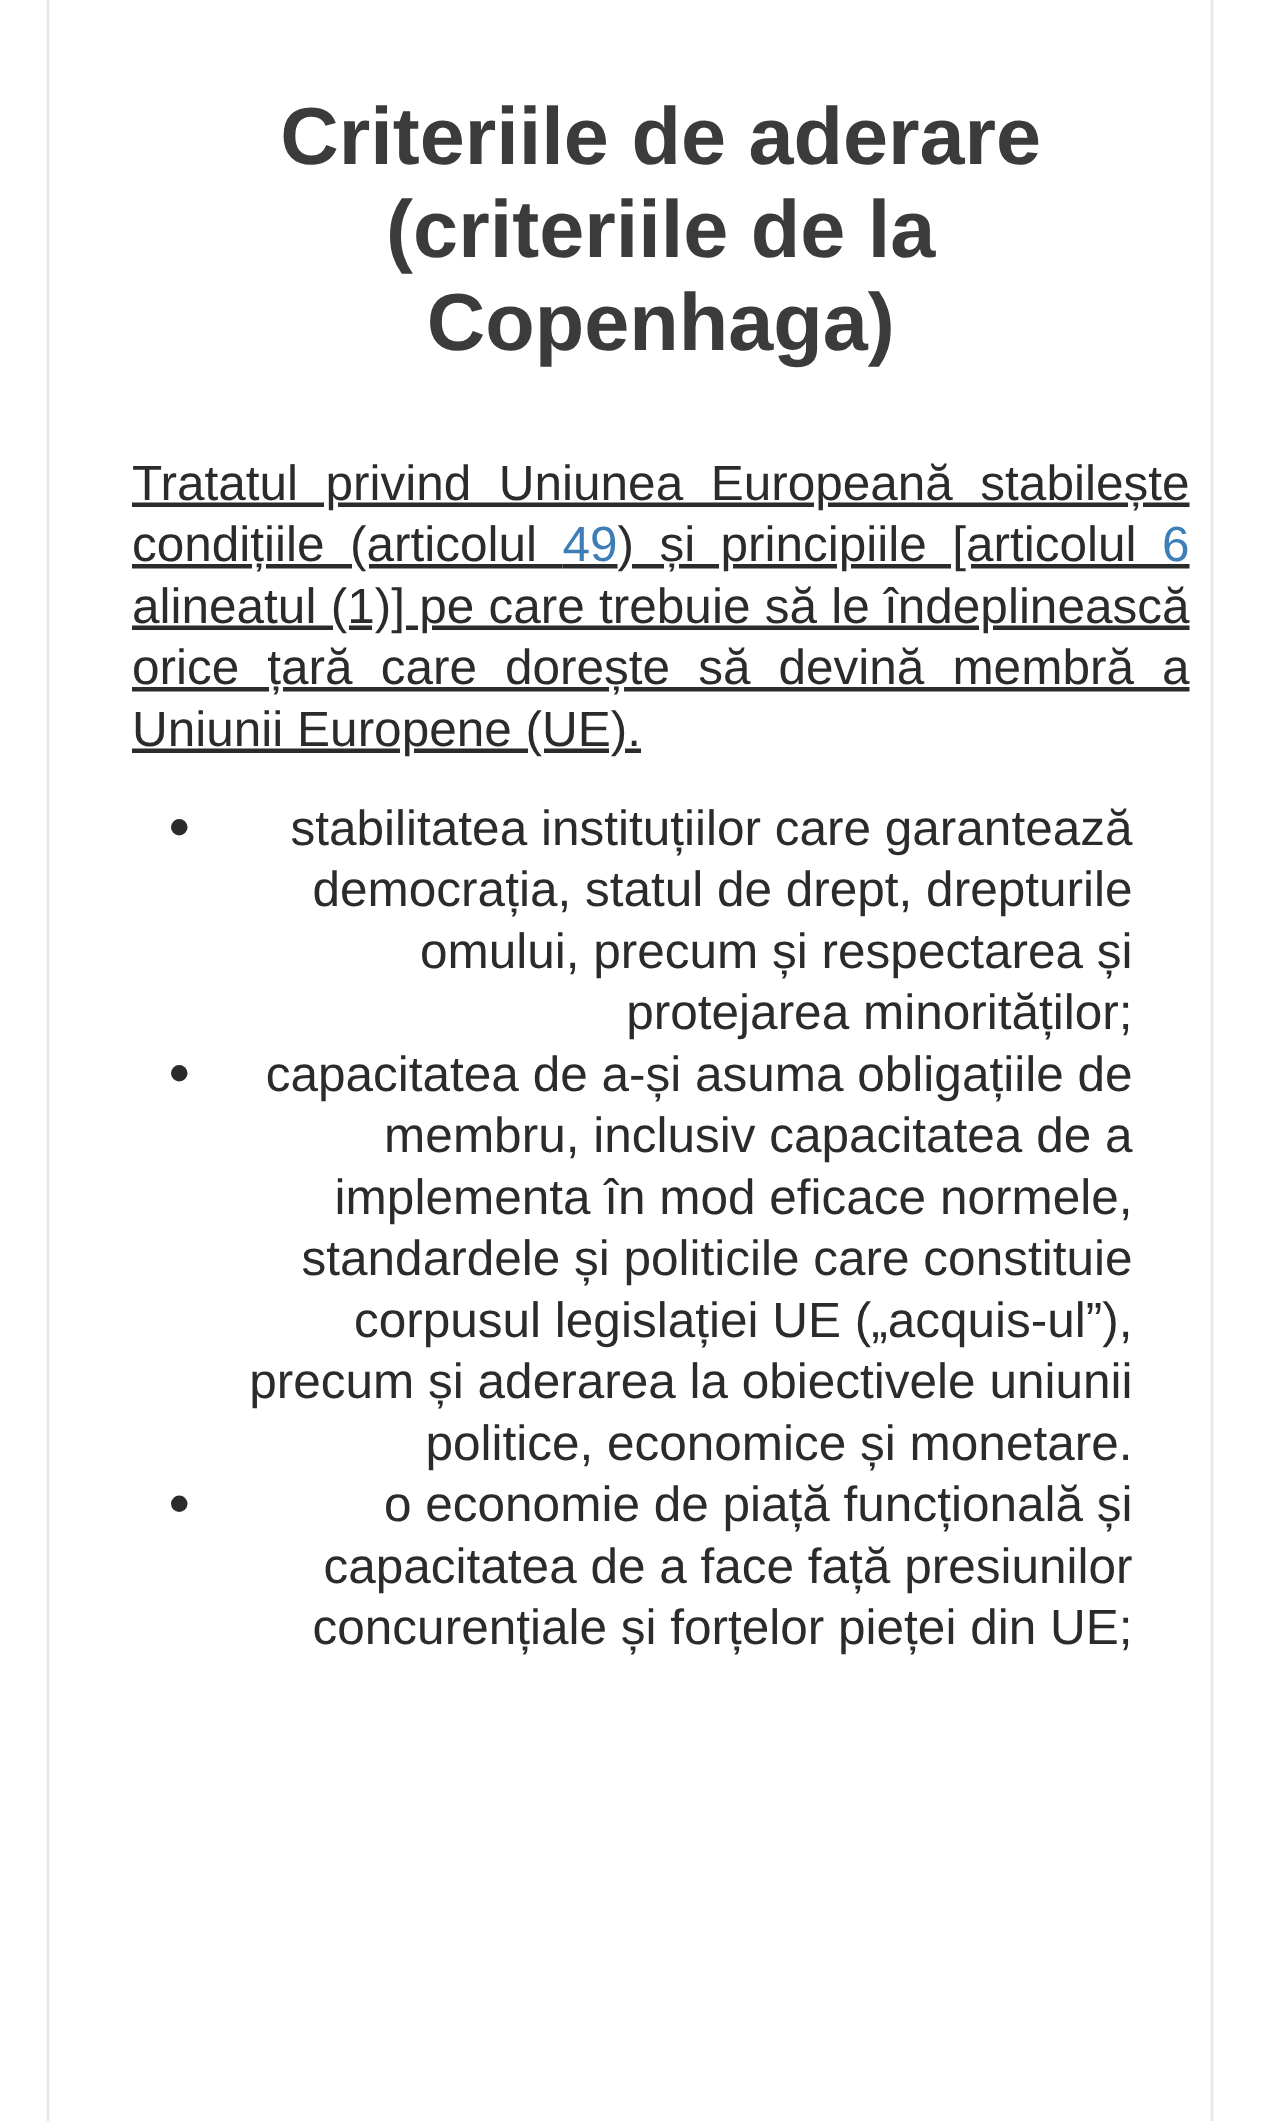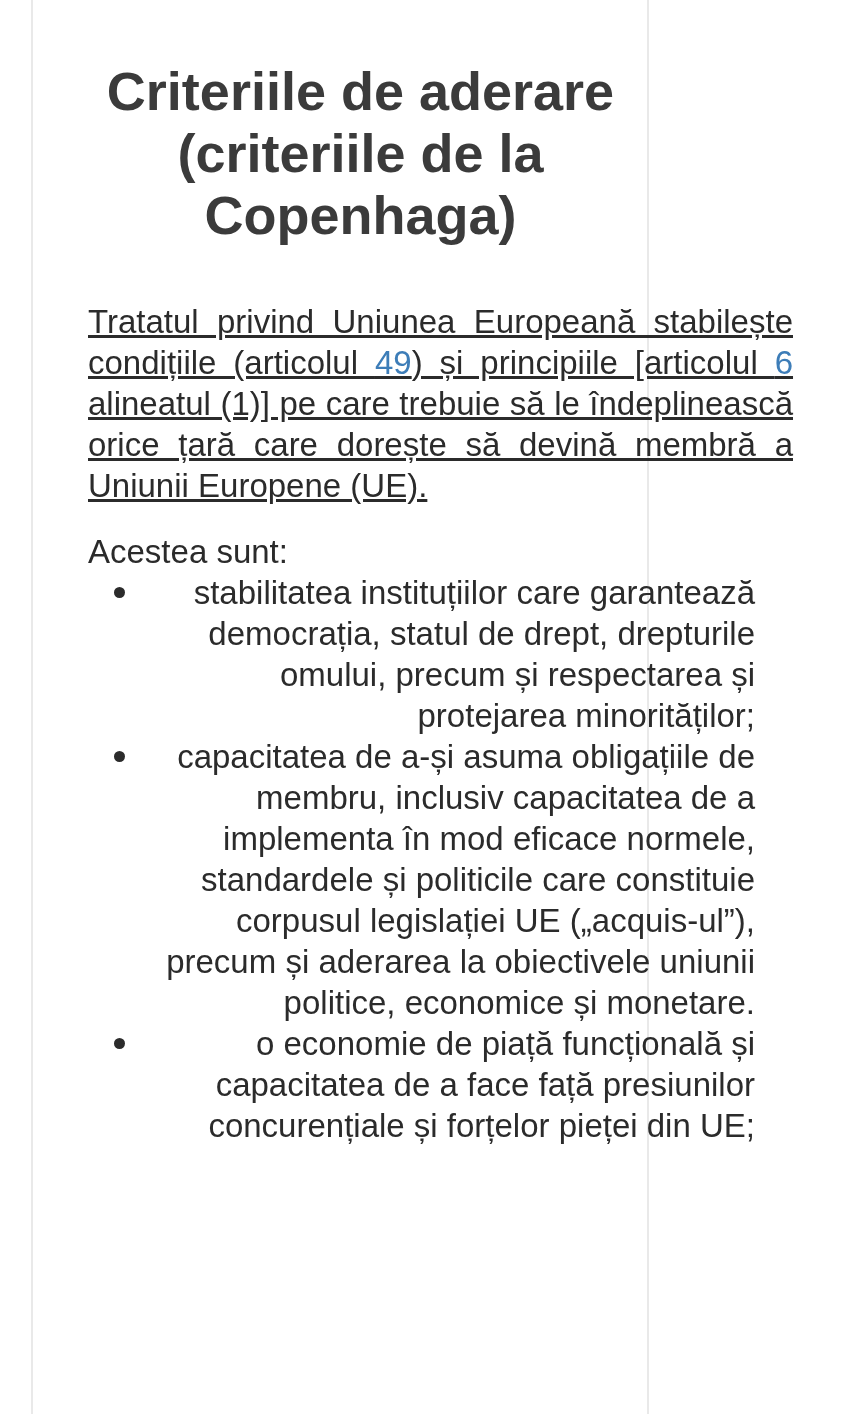--- a/index.html
+++ b/index.html
@@ -13,21 +13,21 @@
   html,body{margin:0;padding:0;}
   body{
     width:843px;height:1414px;
     background:var(--page-bg);
     font-family:"Liberation Sans","DejaVu Sans",sans-serif;
     color:var(--body-text);
     overflow:hidden;
   }
   .content-card{
     margin-left:31px;
-    width:618px;
+    width:778px;
     height:1414px;
     border-left:2px solid var(--card-border);
     border-right:2px solid var(--card-border);
     padding:60px 14px 0 55px;
   }
   h1.article-title{
     max-width:560px;
     margin:0 auto 55px auto;
     font-size:54px;
     line-height:62px;
@@ -75,21 +75,20 @@
 </head>
 <body>
 
 <div class="content-card">
   <article>
     <h1 class="article-title">Criteriile de aderare (criteriile de la Copenhaga)</h1>
 
     <p class="body-par justified"><span>Tratatul privind Uniunea Europeană stabilește condițiile (articolul </span><a href="#" class="inline-link">49</a><span>) și principiile [articolul </span><a href="#" class="inline-link">6</a><span> alineatul (1)] pe care trebuie să le îndeplinească orice țară care dorește să devină membră a Uniunii Europene (UE).</span></p>
 
 
-    <p class="body-par list-intro">Acestea sunt:</p>
 
     <ul class="criteria-list">
         <li>stabilitatea instituțiilor care garantează democrația, statul de drept, drepturile omului, precum și respectarea și protejarea minorităților;</li>
         <li>capacitatea de a-și asuma obligațiile de membru, inclusiv capacitatea de a implementa în mod eficace normele, standardele și politicile care constituie corpusul legislației UE („acquis-ul”), precum și aderarea la obiectivele uniunii politice, economice și monetare.</li>
         <li>o economie de piață funcțională și capacitatea de a face față presiunilor concurențiale și forțelor pieței din UE;</li>
       </ul>
   </article>
 </div>
 
 </body></html>

